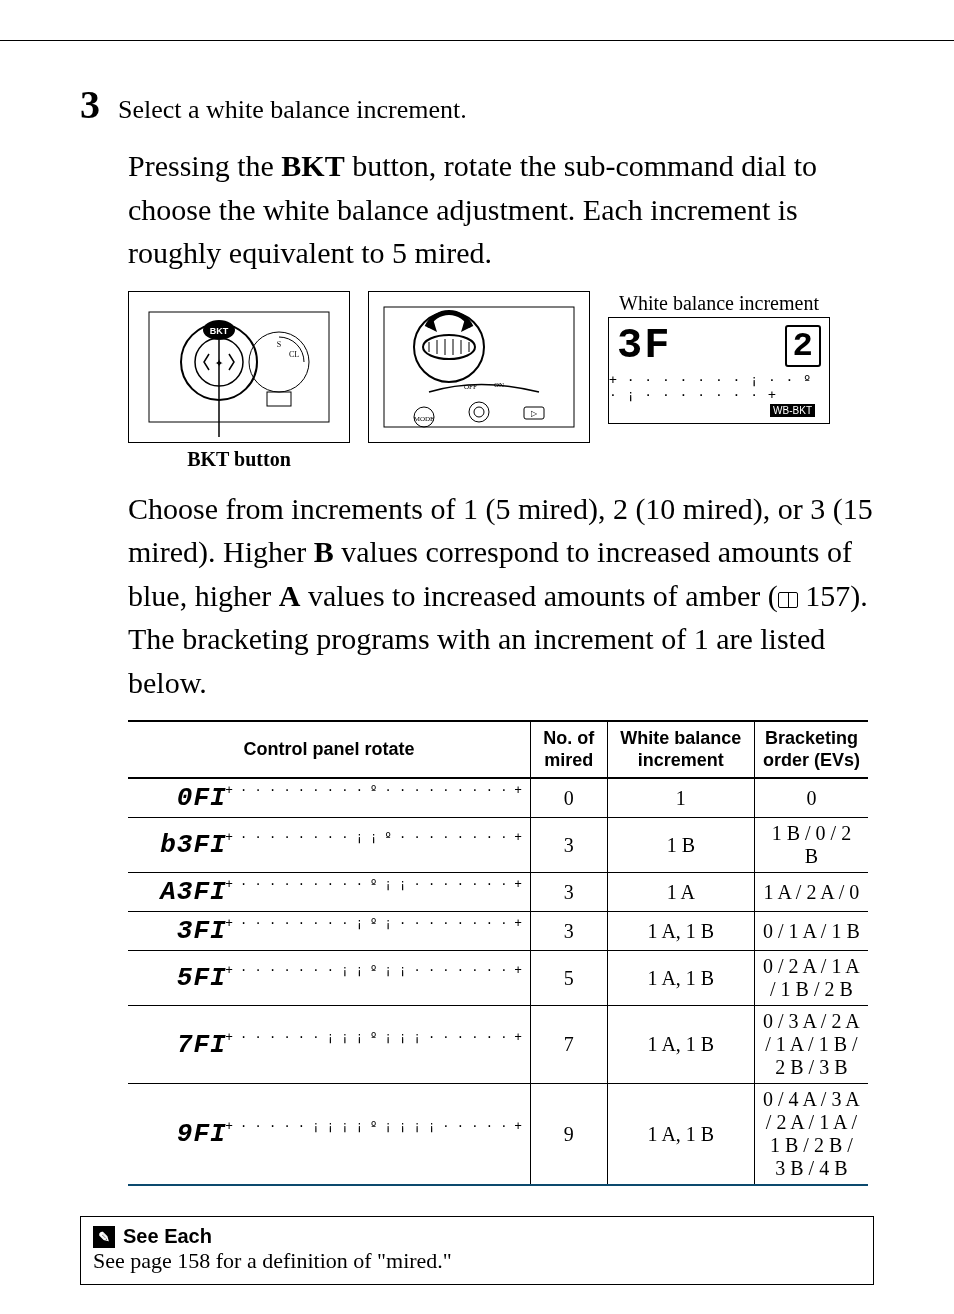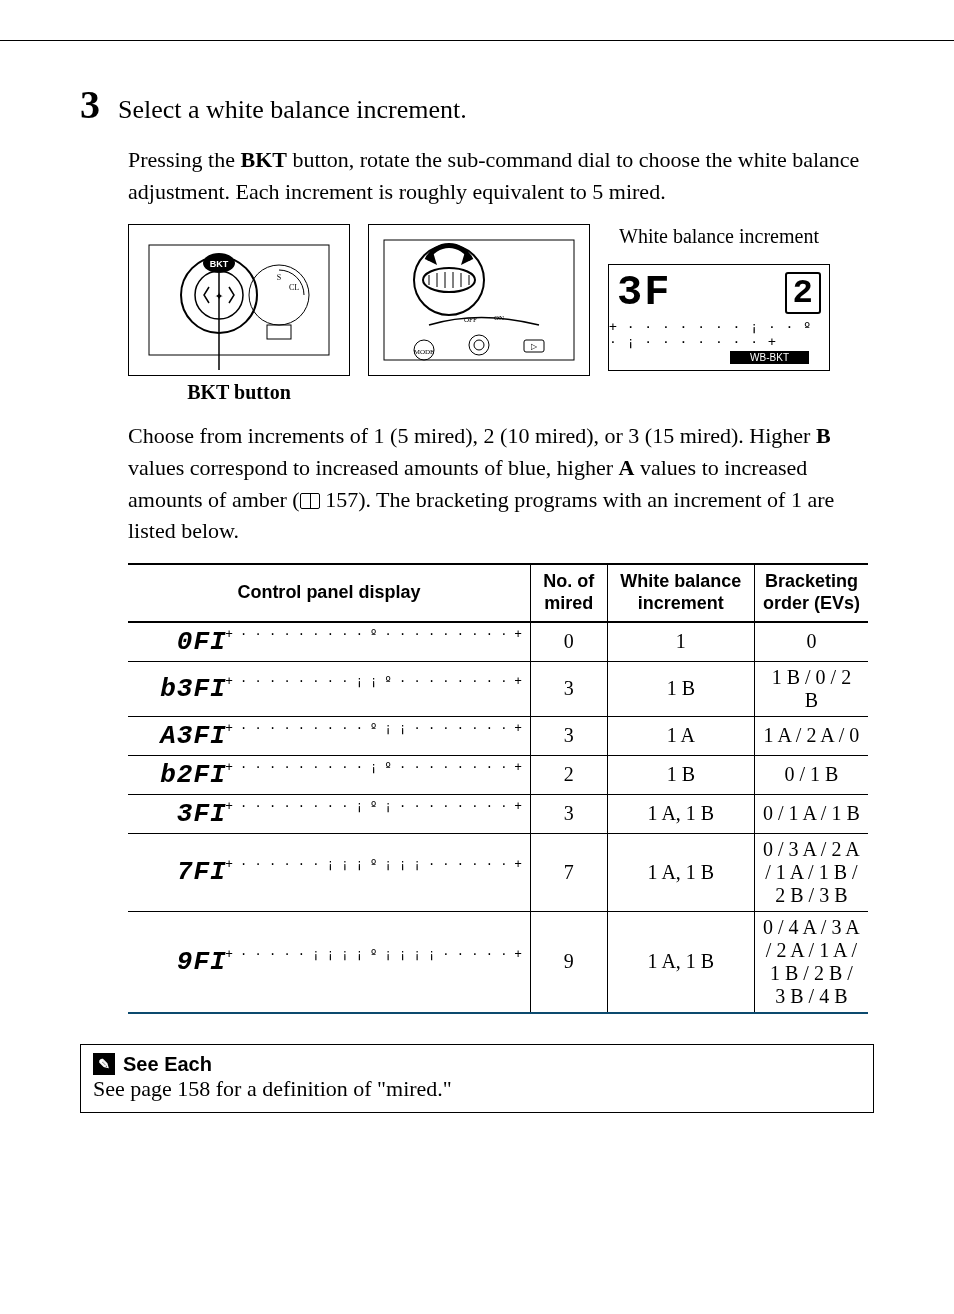--- a/index.html
+++ b/index.html
@@ -25,21 +25,21 @@
   .step-num {
     font-size: 40px;
     font-weight: bold;
     font-family: Georgia, serif;
   }
   .step-title {
     font-size: 26px;
     font-weight: normal;
   }
   .body-text {
-    font-size: 22px;
+    font-size: 30px;
     line-height: 1.45;
     margin: 16px 0 16px 48px;
   }
   .body-text b { font-weight: bold; }
   .figrow {
     display: flex;
     gap: 18px;
     margin: 10px 0 10px 48px;
     align-items: flex-start;
   }
@@ -66,21 +66,21 @@
     margin-top: 4px;
     text-align: left;
     width: 220px;
     line-height: 1.2;
   }
   .figcap.center { text-align: center; }
   .fig3-label {
     font-size: 20px;
     text-align: center;
     line-height: 1.2;
-    margin-bottom: 16px;
+    margin-bottom: 2px;
   }
   .panelbox {
     border: 1px solid #000;
     width: 220px;
     height: 105px;
     display: flex;
     flex-direction: column;
     align-items: center;
     justify-content: center;
     font-family: 'Courier New', monospace;
@@ -111,24 +111,24 @@
   .scale {
     font-family: monospace;
     font-size: 13px;
     letter-spacing: 1px;
     margin-top: 2px;
   }
   .wbbkt {
     font-size: 10px;
     background: #000;
     color: #fff;
-    padding: 1px 20px;
+    padding: 1px 3px;
     font-family: Arial, sans-serif;
     align-self: flex-end;
-    margin: 2px 20px 6px 0;
+    margin: 2px 14px 6px 0;
     letter-spacing: 0;
   }
   .book-icon {
     display: inline-block;
     width: 18px;
     height: 14px;
     border: 1.5px solid #000;
     border-radius: 2px;
     position: relative;
     vertical-align: -2px;
@@ -287,21 +287,21 @@
     </div>
   </div>
 
   <p class="body-text">
     <span>Choose from increments of 1 (5 mired), 2 (10 mired), or 3 (15 mired).  Higher </span><b>B</b><span> values correspond to increased amounts of blue, higher </span><b>A</b><span> values to increased amounts of amber (</span><span class="book-icon"></span><span> 157).  The bracketing programs with an increment of 1 are listed below.</span>
   </p>
 
   <table class="bkt">
     <thead>
       <tr>
-        <th style="width:280px">Control panel display</th>
+        <th style="width:280px">Control panel rotate</th>
         <th style="width:60px"><span>No. of</span><br><span>mired</span></th>
         <th style="width:130px"><span>White balance</span><br><span>increment</span></th>
         <th>Bracketing order (EVs)</th>
       </tr>
     </thead>
     <tbody id="bkt-body">
         <tr>
           <td>
             <div class="cpd-cell">
               <span class="cpd-seg">0F</span>
@@ -333,40 +333,40 @@
               <span class="cpd-scale">+ · · · · · · · · · º ¡ ¡ · · · · · · · +</span>
             </div>
           </td>
           <td>3</td>
           <td>1 A</td>
           <td>1 A / 2 A / 0</td>
         </tr>
         <tr>
           <td>
             <div class="cpd-cell">
-              <span class="cpd-seg">b2F</span>
-              <span class="bar">I</span>
-              <span class="cpd-scale">+ · · · · · · · · · ¡ º · · · · · · · · +</span>
-            </div>
-          </td>
-          <td>2</td>
-          <td>1 B</td>
-          <td>0 / 1 B</td>
-        </tr>
-        <tr>
-          <td>
-            <div class="cpd-cell">
               <span class="cpd-seg">3F</span>
               <span class="bar">I</span>
               <span class="cpd-scale">+ · · · · · · · · ¡ º ¡ · · · · · · · · +</span>
             </div>
           </td>
           <td>3</td>
           <td>1 A, 1 B</td>
           <td>0 / 1 A / 1 B</td>
+        </tr>
+        <tr>
+          <td>
+            <div class="cpd-cell">
+              <span class="cpd-seg">5F</span>
+              <span class="bar">I</span>
+              <span class="cpd-scale">+ · · · · · · · ¡ ¡ º ¡ ¡ · · · · · · · +</span>
+            </div>
+          </td>
+          <td>5</td>
+          <td>1 A, 1 B</td>
+          <td>0 / 2 A / 1 A / 1 B / 2 B</td>
         </tr>
         <tr>
           <td>
             <div class="cpd-cell">
               <span class="cpd-seg">7F</span>
               <span class="bar">I</span>
               <span class="cpd-scale">+ · · · · · · ¡ ¡ ¡ º ¡ ¡ ¡ · · · · · · +</span>
             </div>
           </td>
           <td>7</td>

